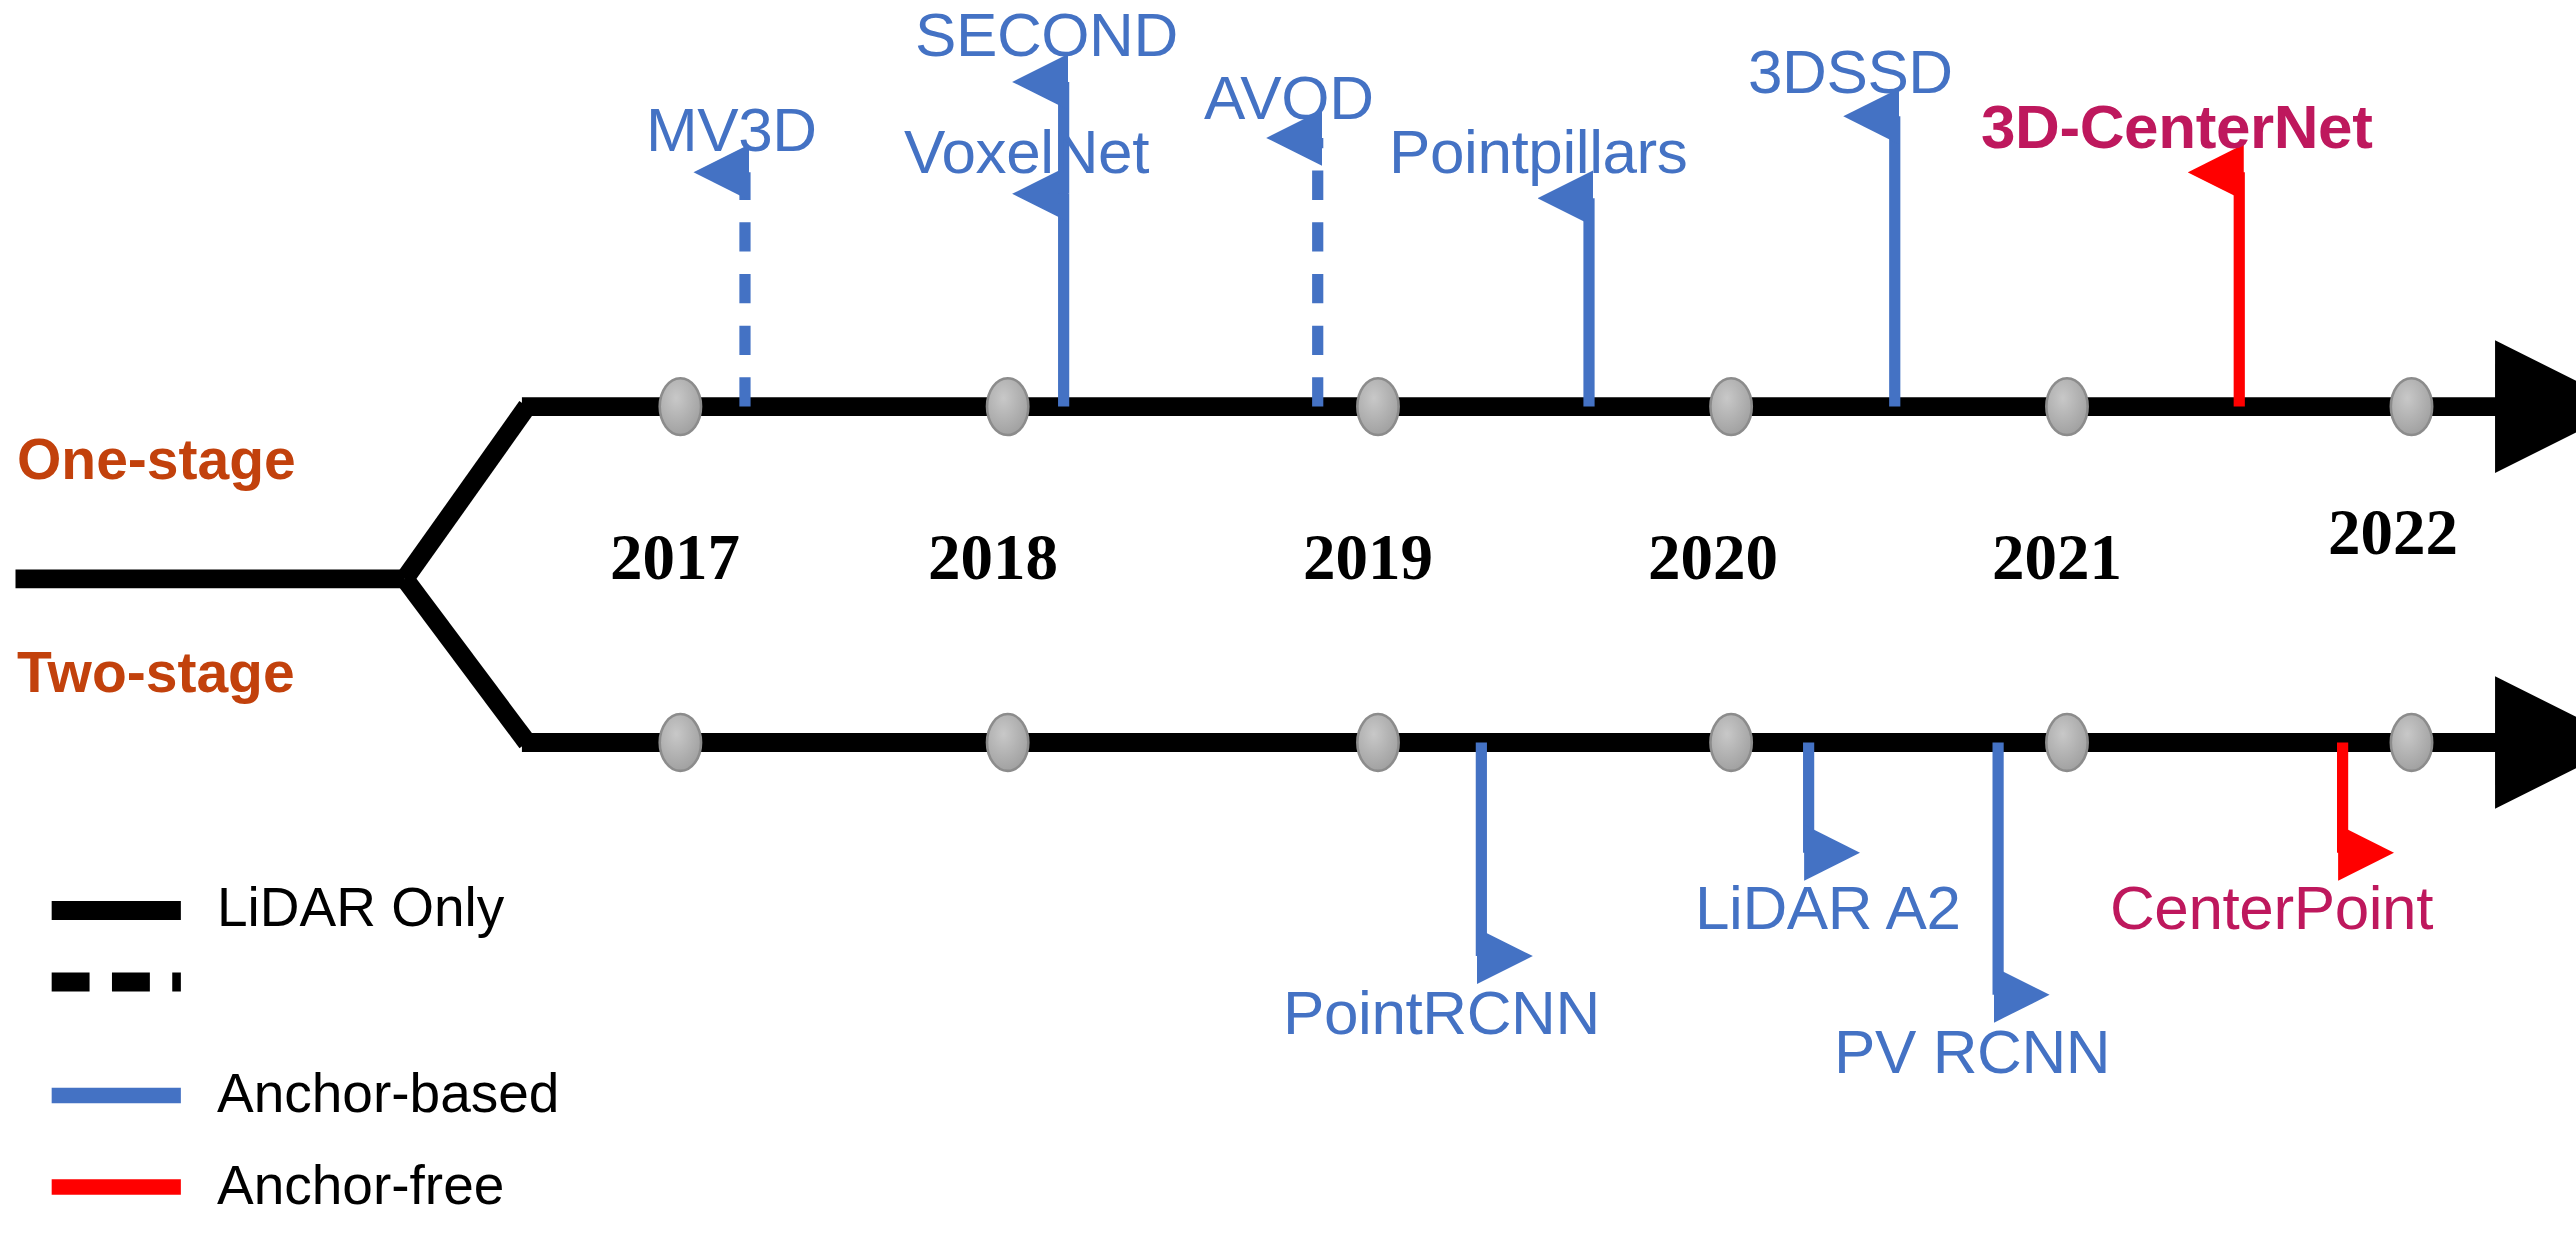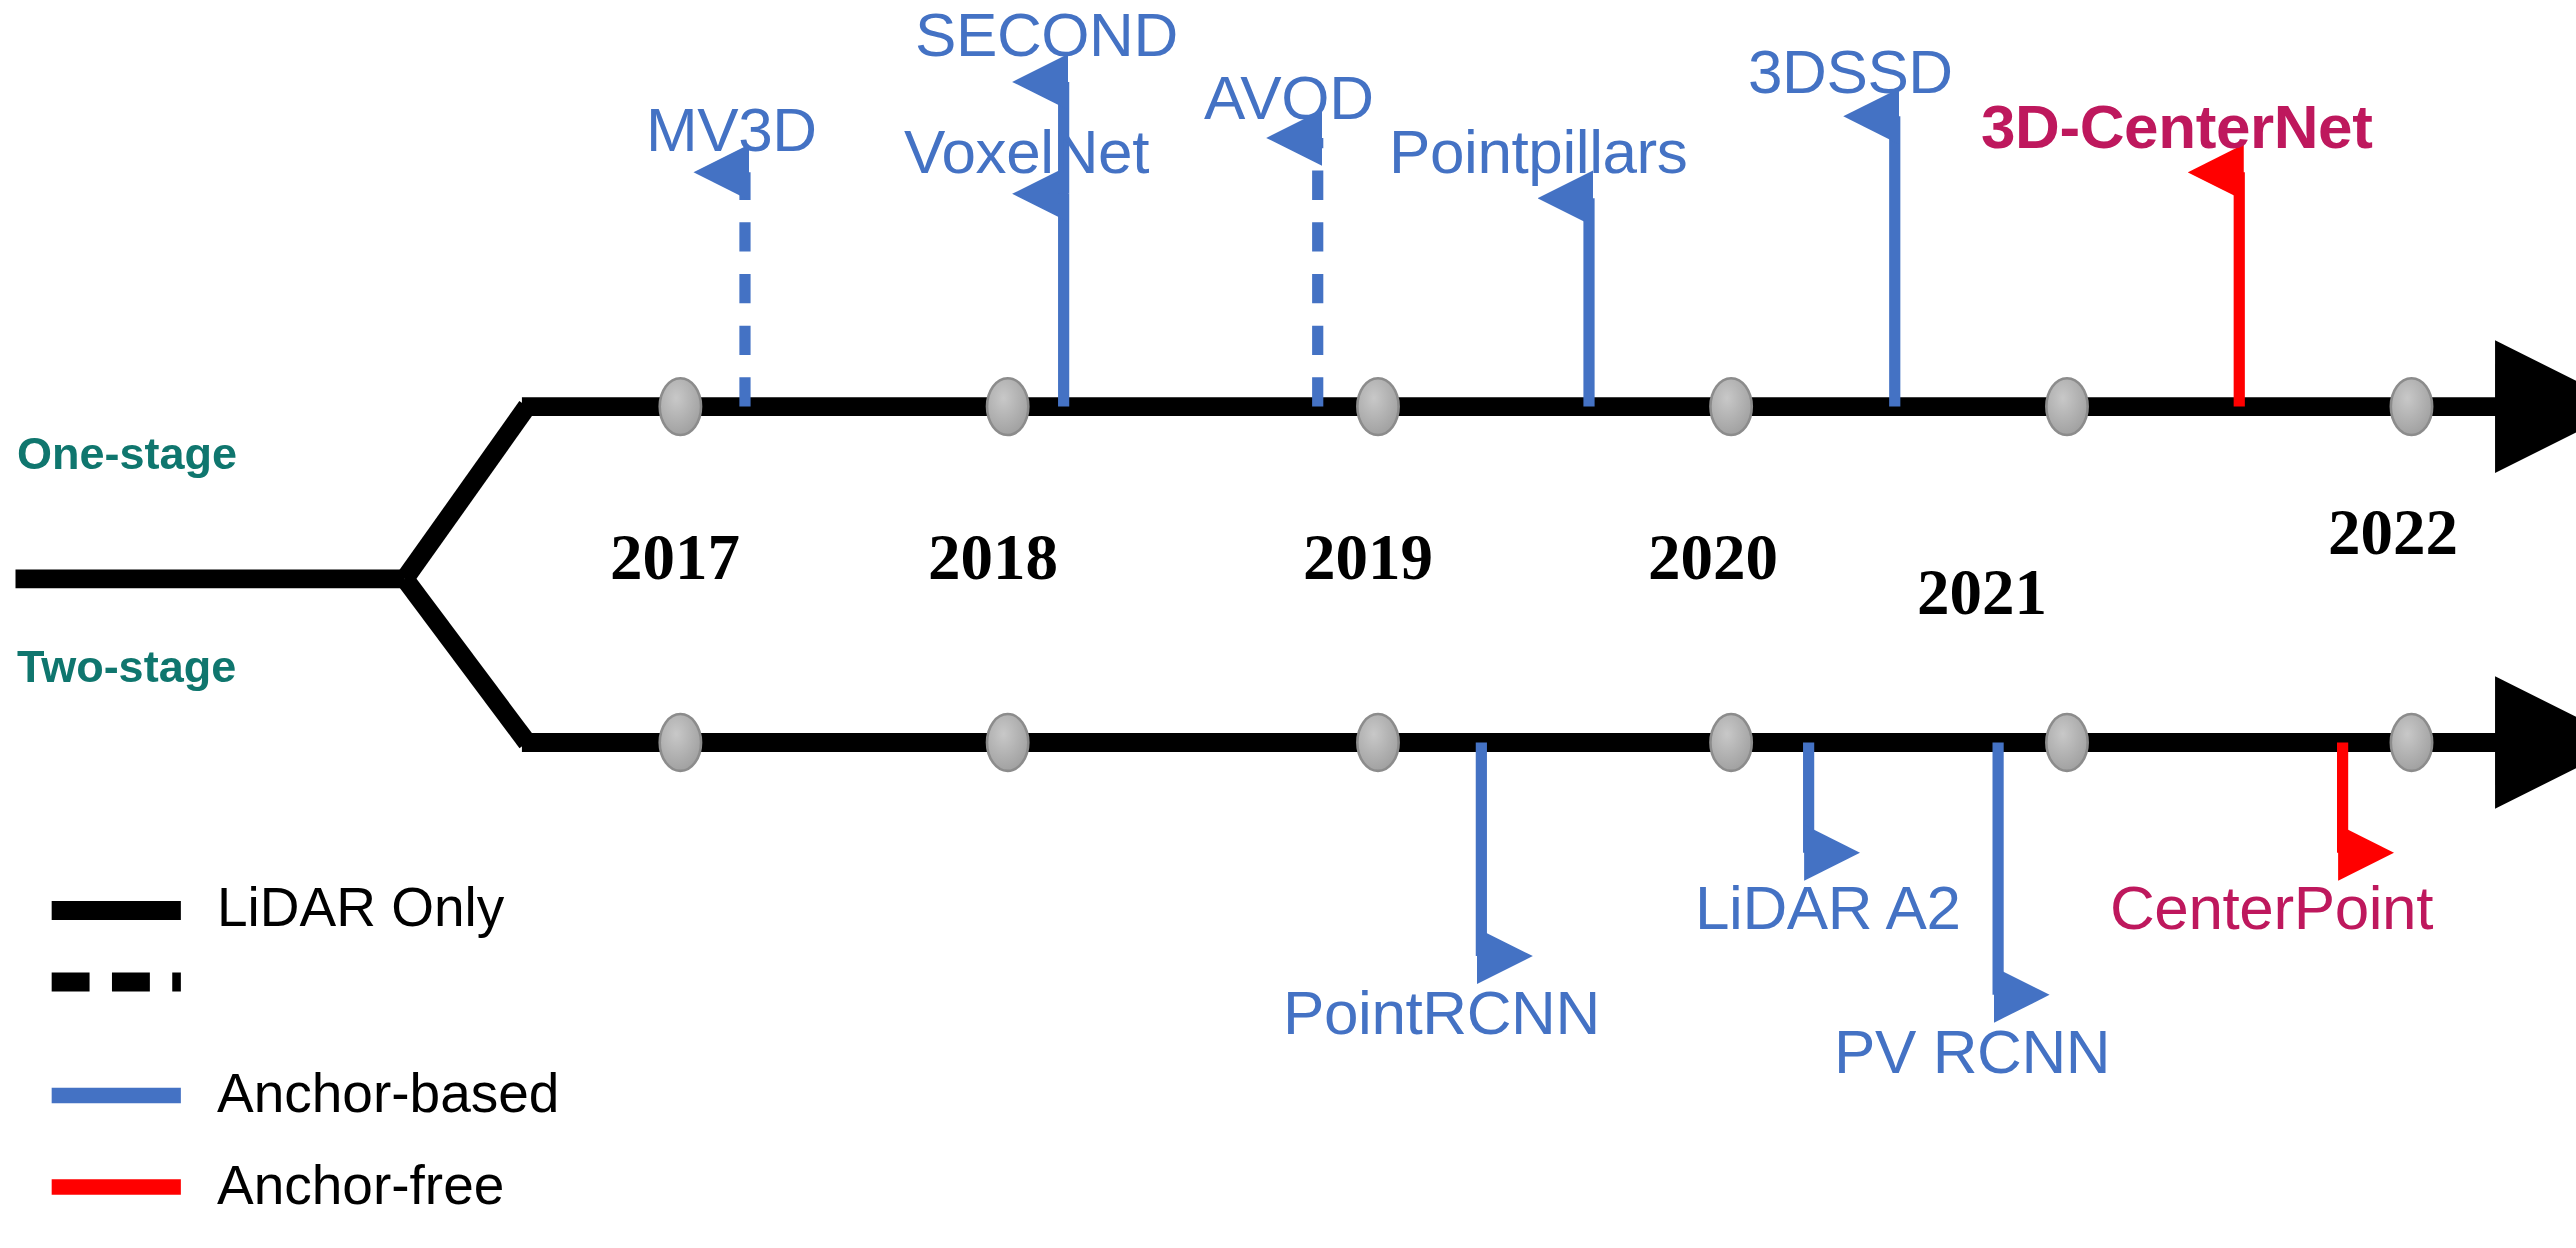--- a/index.html
+++ b/index.html
@@ -35,23 +35,23 @@
   }
   .blue-label { color: #4472C4; }
   .red-label  { color: #be185d; }
   .year-label {
     font-size: 65px;
     font-weight: 700;
     color: #000000;
     font-family: "Liberation Serif", serif;
   }
   .branch-label {
-    font-size: 45px;
+    font-size: 57px;
     font-weight: 700;
-    color: #0f766e;
+    color: #c2410c;
   }
   .legend-label {
     font-size: 55px;
     font-weight: 400;
     color: #000000;
   }
 </style>
 </head>
 <body>
 
@@ -153,21 +153,21 @@
   <div class="lbl method-label blue-label" style="left:1695px; top:877px;">LiDAR A2</div>
 
   <div class="lbl method-label blue-label" style="left:1834px; top:1021px;">PV RCNN</div>
 
   <div class="lbl method-label red-label" style="left:2110px; top:877px;">CenterPoint</div>
 
   <div class="lbl year-label" style="left:610px; top:525px;">2017</div>
   <div class="lbl year-label" style="left:928px; top:525px;">2018</div>
   <div class="lbl year-label" style="left:1303px; top:525px;">2019</div>
   <div class="lbl year-label" style="left:1648px; top:525px;">2020</div>
-  <div class="lbl year-label" style="left:1917px; top:525px;margin-top:35px;">2021</div>
+  <div class="lbl year-label" style="left:1992px; top:525px;">2021</div>
   <div class="lbl year-label" style="left:2328px; top:500px;">2022</div>
 
   <div class="lbl branch-label" style="left:17px; top:431px;">One-stage</div>
   <div class="lbl branch-label" style="left:17px; top:644px;">Two-stage</div>
 
   <div class="lbl legend-label" style="left:217px; top:880px;">LiDAR Only</div>
   <div class="lbl legend-label" style="left:217px; top:1066px;">Anchor-based</div>
   <div class="lbl legend-label" style="left:217px; top:1158px;">Anchor-free</div>
 
 </div>

